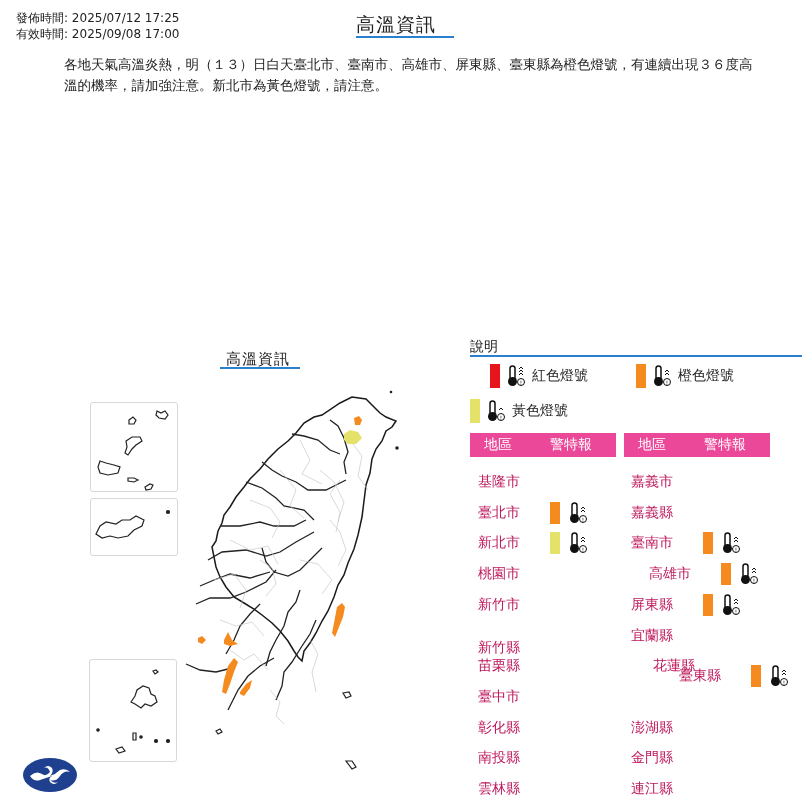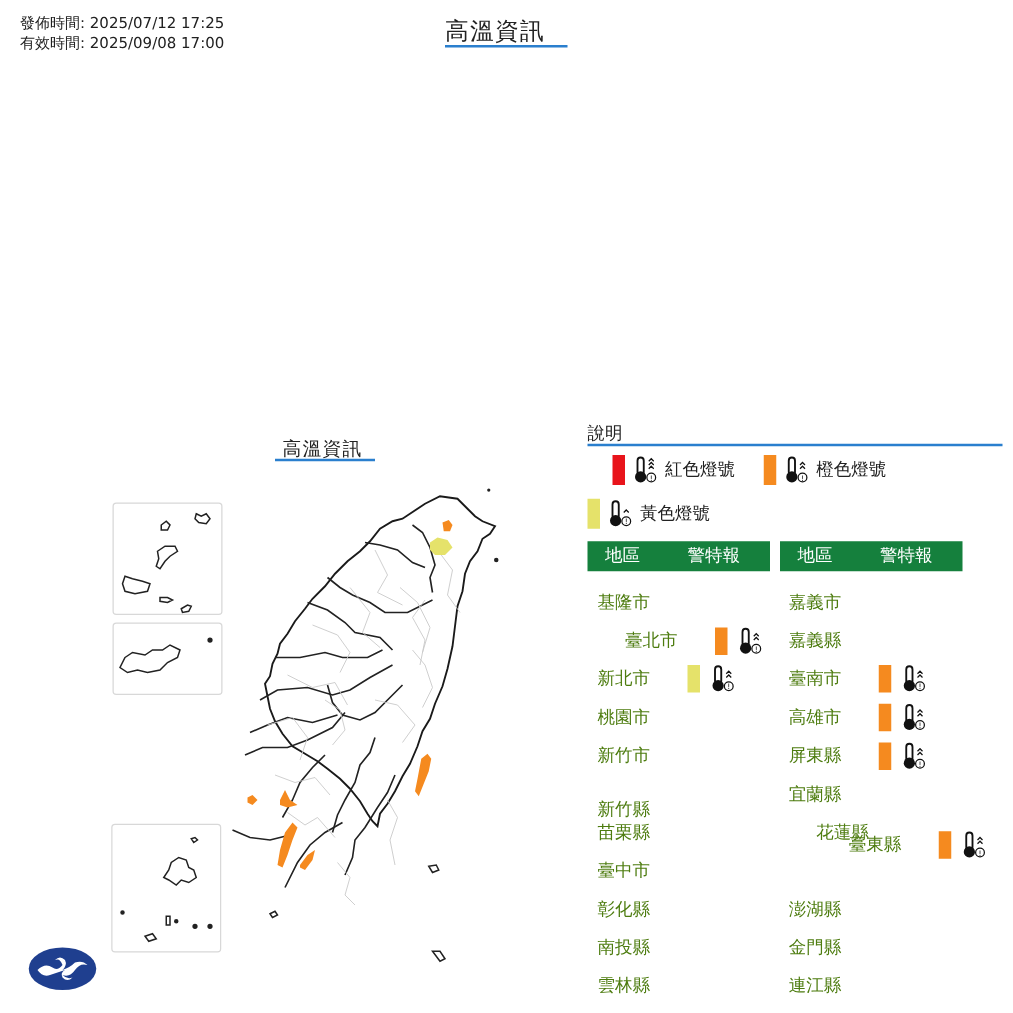--- a/index.html
+++ b/index.html
@@ -20,40 +20,41 @@
 
   .map-svg { position: absolute; left: 0; top: 0; }
 
   .legend-head { position: absolute; left: 470px; top: 338px; font-size: 14px; color: #222; }
   .legend-head-line { position: absolute; left: 470px; top: 355px; width: 332px; height: 2px; background: #2a7fce; }
 
   .legend-item { position: absolute; display: flex; align-items: center; height: 24px; font-size: 14px; color: #222; }
   .swatch { width: 10px; height: 24px; margin-right: 6px; }
   .thermo { width: 22px; height: 24px; margin-right: 4px; }
 
-  .tbl-head { position: absolute; top: 433px; height: 24px; background: #15803d; color: #fff; font-size: 14px; display: flex; align-items: center; }
+  .tbl-head { position: absolute; top: 433px; height: 24px; background: #ec4899; color: #fff; font-size: 14px; display: flex; align-items: center; }
   .tbl-head span { position: absolute; }
 
-  .row { position: absolute; height: 24px; display: flex; align-items: center; font-size: 14px; color: #4d7c0f; text-decoration: underline; }
+  .row { position: absolute; height: 24px; display: flex; align-items: center; font-size: 14px; color: #be185d; text-decoration: underline; }
   .row .name { position: absolute; left: 0; }
   .row .ind { position: absolute; left: 72px; top: 0; display: flex; align-items: center; }
 
   .logo { position: absolute; left: 22px; top: 756px; }
 </style>
 </head>
 <body>
 
 <div class="meta">
   <div>發佈時間: 2025/07/12 17:25</div>
   <div>有效時間: 2025/09/08 17:00</div>
 </div>
 <div class="top-title">高溫資訊</div>
 <div class="top-title-line"></div>
 
 <div class="desc">
+  <p>各地天氣高溫炎熱，明（１３）日白天臺北市、臺南市、高雄市、屏東縣、臺東縣為橙色燈號，有連續出現３６度高溫的機率，請加強注意。新北市為黃色燈號，請注意。</p>
 </div>
 
 <div class="map-title">高溫資訊</div>
 <div class="map-title-line"></div>
 
 <div class="inset" style="left:90px;top:402px;width:88px;height:90px;"></div>
 <div class="inset" style="left:90px;top:498px;width:88px;height:58px;"></div>
 <div class="inset" style="left:89px;top:659px;width:88px;height:103px;"></div>
 
 <svg class="map-svg" width="810" height="810">
@@ -144,21 +145,21 @@
   <span class="swatch" style="background:#e8141b"></span>
   <svg class="thermo" viewBox="0 0 22 24">
     <rect x="4" y="2" width="5" height="14" rx="2.5" fill="#fff" stroke="#111" stroke-width="1.5"></rect>
     <circle cx="6.5" cy="17.5" r="4.5" fill="#111"></circle>
     <path d="M13,5 l2,-2 l2,2 M13,8 l2,-2 l2,2 M13,11 l2,-2 l2,2" fill="none" stroke="#111" stroke-width="1"></path>
     <circle cx="15" cy="18" r="3.5" fill="#fff" stroke="#111" stroke-width="1"></circle>
     <text x="15" y="20.5" font-size="6" text-anchor="middle" fill="#111">!</text>
   </svg>
   <span>紅色燈號</span>
 </div>
-<div class="legend-item" style="left:611px;top:364px;justify-content:flex-end;">
+<div class="legend-item" style="left:636px;top:364px;justify-content:flex-end;">
   <span class="swatch" style="background:#f58a1f"></span>
   <svg class="thermo" viewBox="0 0 22 24">
     <rect x="4" y="2" width="5" height="14" rx="2.5" fill="#fff" stroke="#111" stroke-width="1.5"></rect>
     <circle cx="6.5" cy="17.5" r="4.5" fill="#111"></circle>
     <path d="M13,8 l2,-2 l2,2 M13,11 l2,-2 l2,2" fill="none" stroke="#111" stroke-width="1"></path>
     <circle cx="15" cy="18" r="3.5" fill="#fff" stroke="#111" stroke-width="1"></circle>
     <text x="15" y="20.5" font-size="6" text-anchor="middle" fill="#111">!</text>
   </svg>
   <span>橙色燈號</span>
 </div>
@@ -180,21 +181,21 @@
 </div>
 <div class="tbl-head" style="left:624px;width:146px;">
   <span style="left:14px;">地區</span>
   <span style="left:80px;">警特報</span>
 </div>
 
 <div id="rows">
     <div class="row" style="left: 478px; top: 470px; width: 140px;">
       <span class="name">基隆市</span>
     </div>
-    <div class="row" style="left: 500px; top: 500.7px; width: 140px;">
+    <div class="row" style="left: 478px; top: 500.7px; width: 140px;">
       <span class="name">臺北市</span>
       <span class="ind">
         <span style="display:inline-block;width:10px;height:22px;margin-right:8px;background:#f58a1f"></span>
         <svg width="22" height="24" viewBox="0 0 22 24">
           <rect x="4" y="2" width="5" height="14" rx="2.5" fill="#fff" stroke="#111" stroke-width="1.5"></rect>
           <circle cx="6.5" cy="17.5" r="4.5" fill="#111"></circle>
           <path d="M13,8 l2,-2 l2,2 M13,11 l2,-2 l2,2" fill="none" stroke="#111" stroke-width="1"></path>
           <circle cx="15" cy="18" r="3.5" fill="#fff" stroke="#111" stroke-width="1"></circle>
           <text x="15" y="20.5" font-size="6" text-anchor="middle" fill="#111">!</text>
         </svg>
@@ -249,21 +250,21 @@
         <span style="display:inline-block;width:10px;height:22px;margin-right:8px;background:#f58a1f"></span>
         <svg width="22" height="24" viewBox="0 0 22 24">
           <rect x="4" y="2" width="5" height="14" rx="2.5" fill="#fff" stroke="#111" stroke-width="1.5"></rect>
           <circle cx="6.5" cy="17.5" r="4.5" fill="#111"></circle>
           <path d="M13,8 l2,-2 l2,2 M13,11 l2,-2 l2,2" fill="none" stroke="#111" stroke-width="1"></path>
           <circle cx="15" cy="18" r="3.5" fill="#fff" stroke="#111" stroke-width="1"></circle>
           <text x="15" y="20.5" font-size="6" text-anchor="middle" fill="#111">!</text>
         </svg>
       </span>
     </div>
-    <div class="row" style="left: 631px; top: 562.1px; width: 140px;">
+    <div class="row" style="left: 649px; top: 562.1px; width: 140px;">
       <span class="name">高雄市</span>
       <span class="ind">
         <span style="display:inline-block;width:10px;height:22px;margin-right:8px;background:#f58a1f"></span>
         <svg width="22" height="24" viewBox="0 0 22 24">
           <rect x="4" y="2" width="5" height="14" rx="2.5" fill="#fff" stroke="#111" stroke-width="1.5"></rect>
           <circle cx="6.5" cy="17.5" r="4.5" fill="#111"></circle>
           <path d="M13,8 l2,-2 l2,2 M13,11 l2,-2 l2,2" fill="none" stroke="#111" stroke-width="1"></path>
           <circle cx="15" cy="18" r="3.5" fill="#fff" stroke="#111" stroke-width="1"></circle>
           <text x="15" y="20.5" font-size="6" text-anchor="middle" fill="#111">!</text>
         </svg>

